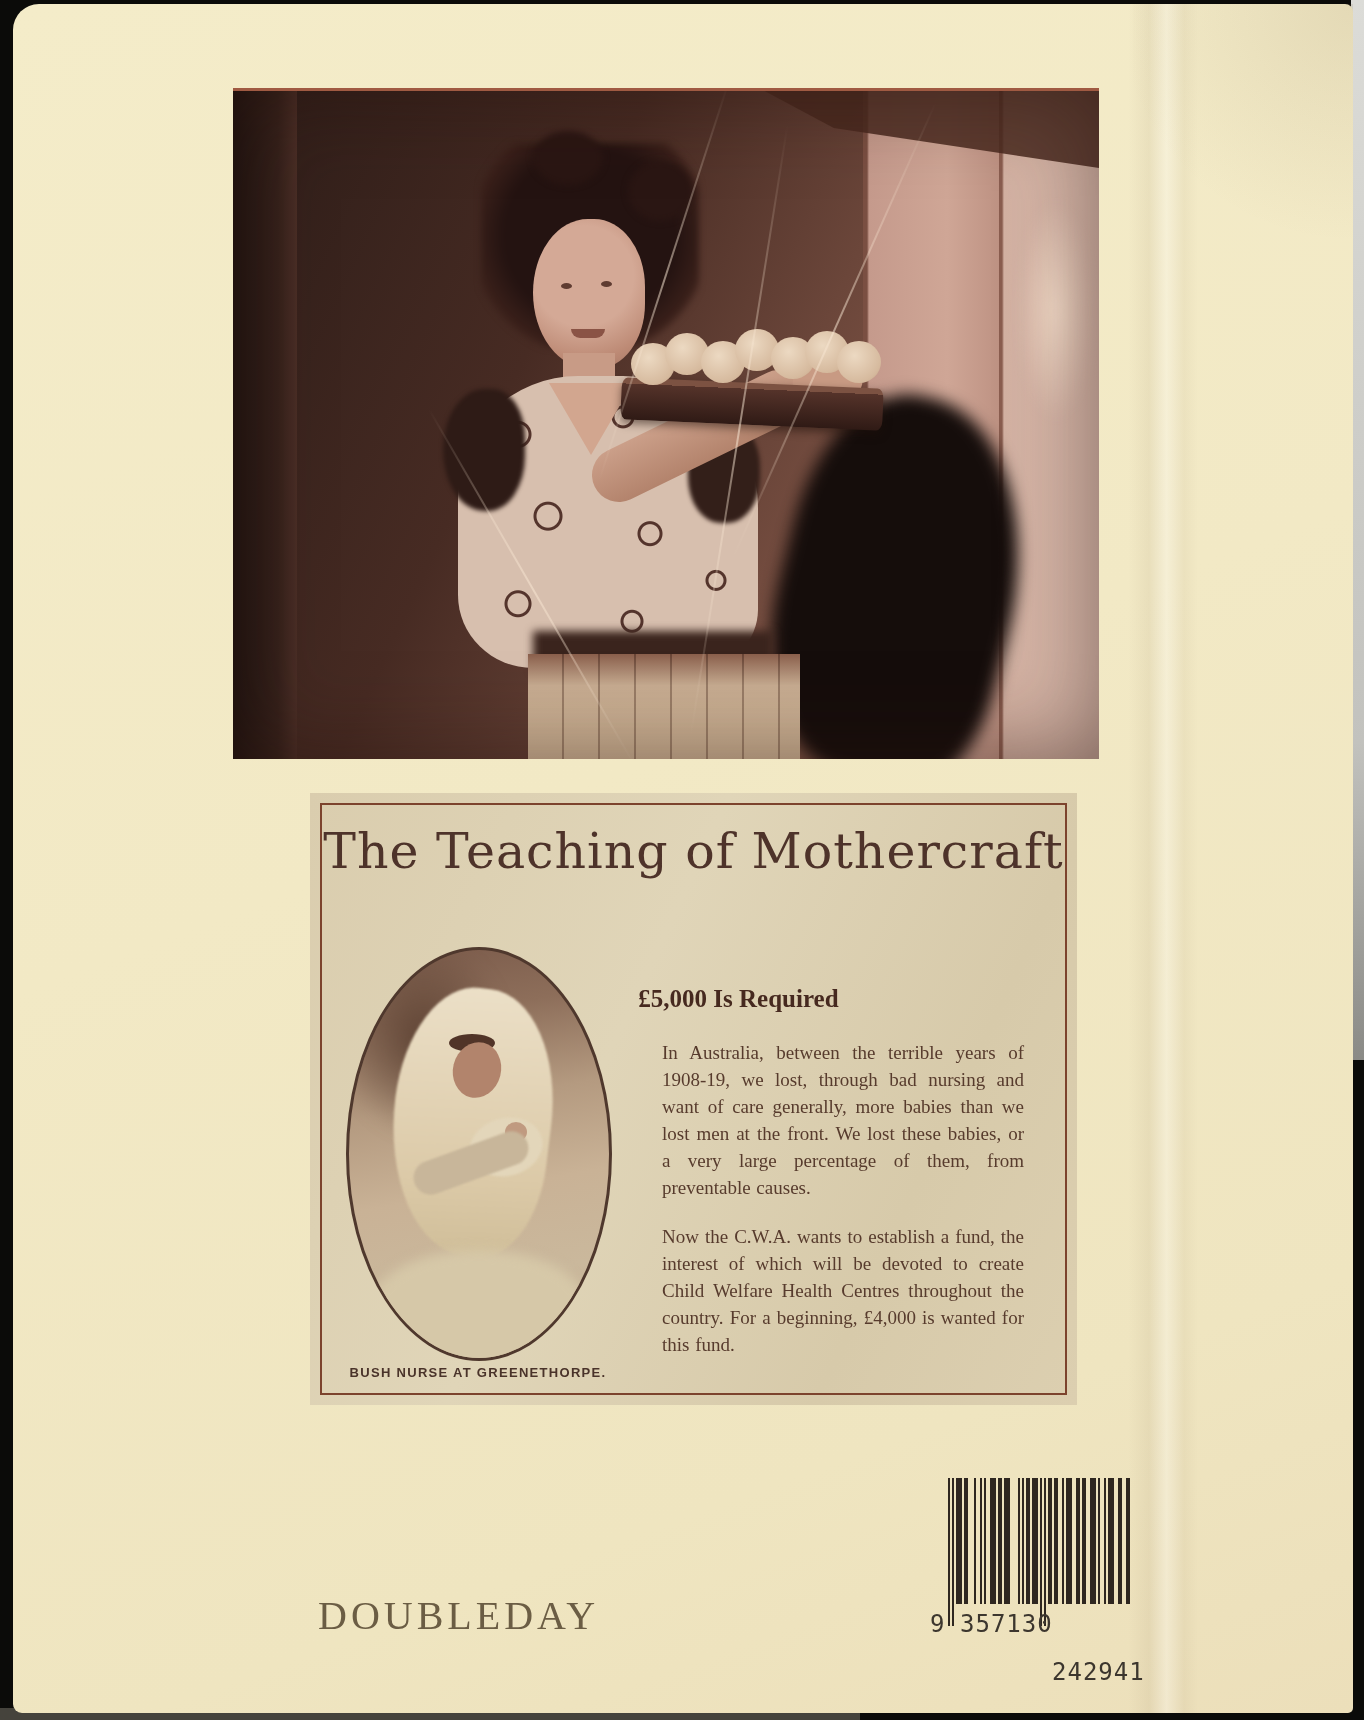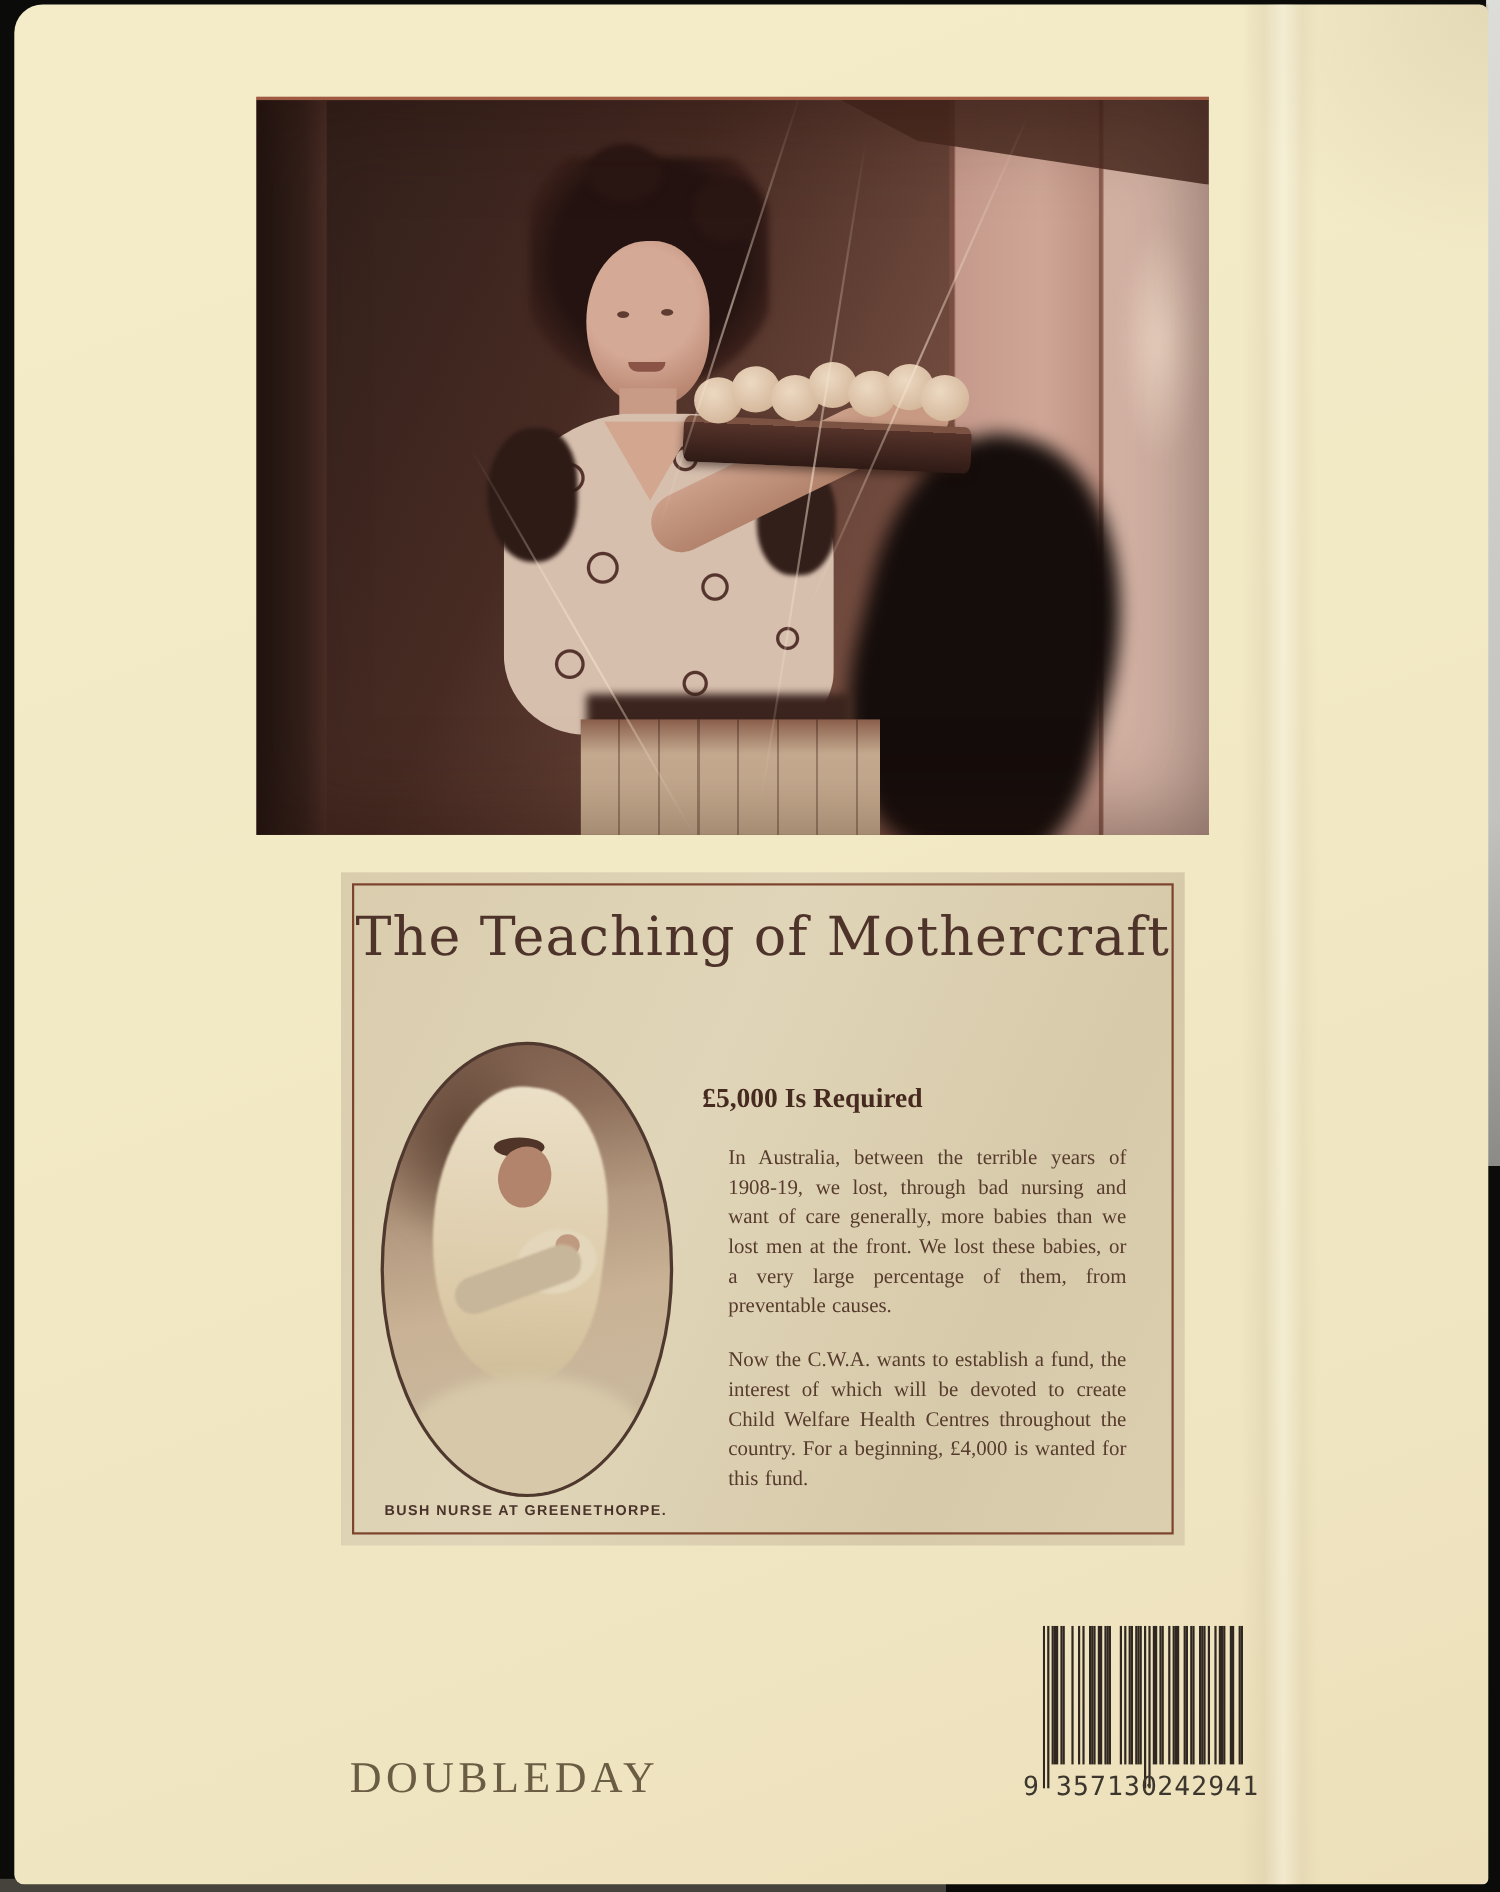--- a/index.html
+++ b/index.html
@@ -109,21 +109,21 @@
   
   .isbn{position:absolute;left:700px;top:1424px;width:426px;text-align:right;
          font-family:"DejaVu Sans Mono",monospace;font-size:29px;letter-spacing:2px;color:#4f473c;}
   .barcode{position:absolute;left:930px;top:1478px;width:212px;height:182px;}
   .barcode svg{display:block;margin-left:18px;}
   .bc-digits{position:absolute;top:132px;left:0;width:212px;height:30px;
          font-family:"DejaVu Sans Mono",monospace;font-size:24px;color:#3c362e;}
   .bc-digits span{position:absolute;top:0;}
   .bc-lead{left:0;width:16px;}
   .bc-g1{left:30px;width:86px;text-align:center;letter-spacing:1px;}
-  .bc-g2{left:122px;width:84px;text-align:center;letter-spacing:1px;}
+  .bc-g2{left:122px;width:84px;text-align:center;letter-spacing:1px;margin-top:48px;}
   .publisher{position:absolute;left:318px;top:1592px;
          font-family:"Liberation Serif",serif;font-size:40px;letter-spacing:4px;color:#6b5d44;}
 </style>
 </head>
 <body>
 
 <div class="scene">
   <div class="backdrop-right"></div>
   <div class="backdrop-bottom"></div>
 

